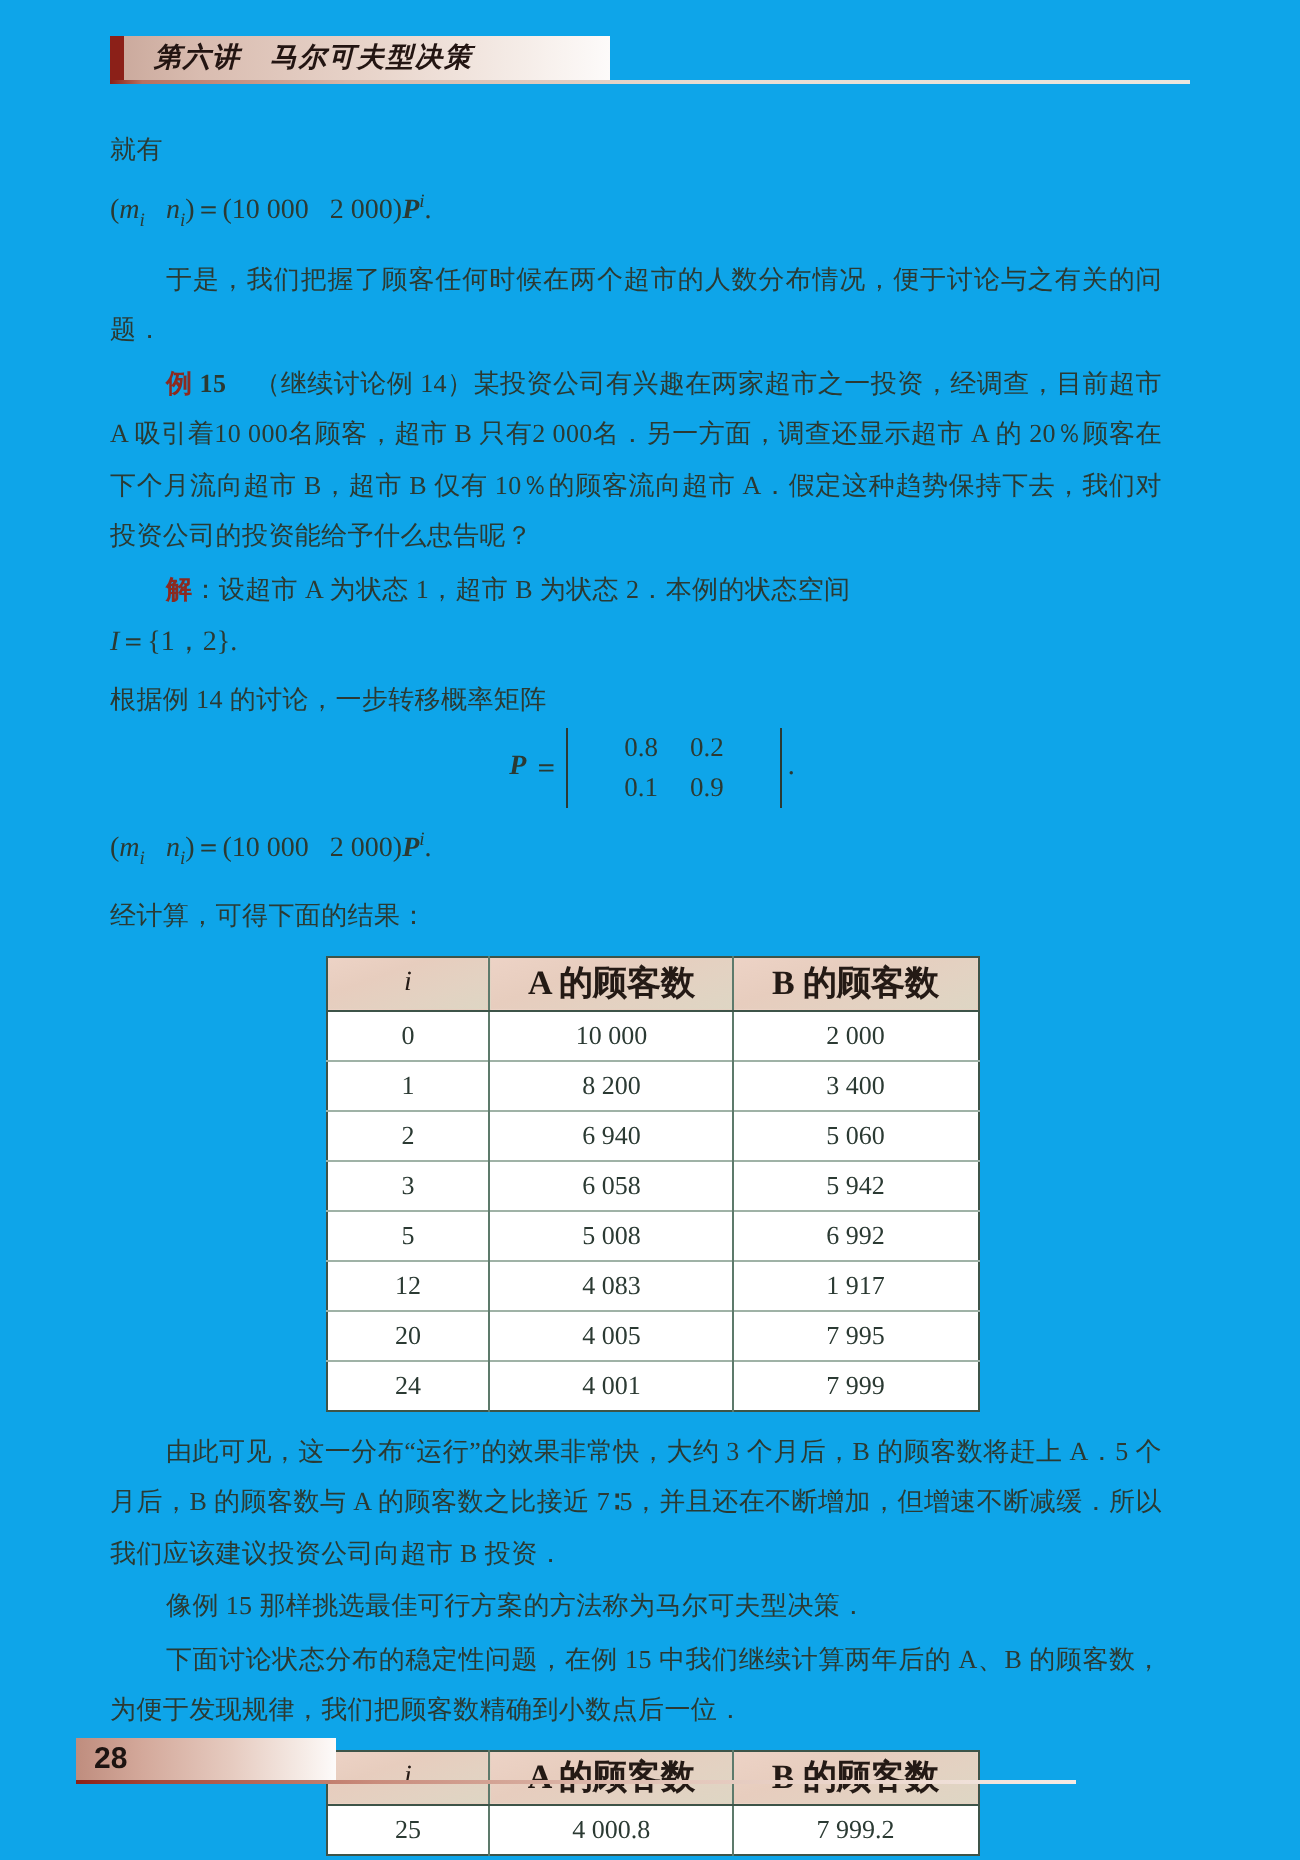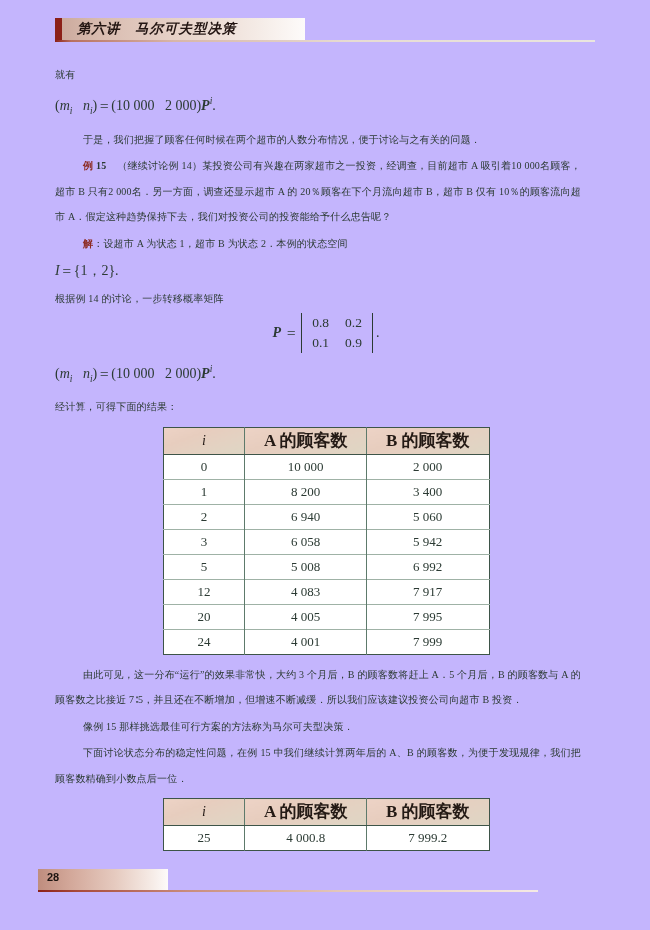--- a/index.html
+++ b/index.html
@@ -12,21 +12,21 @@
     background: #fefefe;
     font-family: "Liberation Serif", "DejaVu Serif", serif;
     color: #2b3a33;
     position: relative;
     overflow: hidden;
   }
   .page {
     position: relative;
     width: 650px;
     height: 930px;
-    background: #c4b5fd;
+    background: #0ea5e9;
   }
 
   
   .header {
     position: absolute;
     left: 55px;
     top: 18px;
     width: 540px;
     height: 26px;
   }
@@ -69,21 +69,21 @@
 
   
   .content {
     position: absolute;
     left: 55px;
     top: 62px;
     width: 542px;
   }
   p.tx {
     margin: 0 16px 1px 0;
-    font-size: 10px;
+    font-size: 13px;
     line-height: 25.5px;
     text-align: justify;
     text-justify: inter-ideograph;
     letter-spacing: 0.2px;
   }
   p.indent { text-indent: 28px; }
   .eq {
     margin: 2px 0 3px 0;
     text-align: left;
     font-size: 14px;
@@ -114,21 +114,21 @@
     display: flex;
     justify-content: center;
     align-items: center;
     gap: 3px;
     font-size: 14px;
   }
   .mat {
     display: inline-flex;
     align-items: center;
     position: relative;
-    padding: 0 3px;
+    padding: 0 21px;
   }
   .mat::before, .mat::after {
     content: "";
     position: absolute;
     top: 0;
     bottom: 0;
     width: 1.2px;
     background: #2b3a33;
   }
   .mat::before { left: 0; }
@@ -199,21 +199,21 @@
     left: 0;
     top: 0;
     width: 130px;
     height: 22px;
     background: linear-gradient(90deg, #bf8d7e 0%, #d3a89a 25%, #e6cbc0 60%, #f6ece7 88%, #fdfbfa 100%);
   }
   .footer-num {
     position: absolute;
     left: 9px;
     top: 2px;
-    font-size: 11px;
+    font-size: 15px;
     font-weight: bold;
     color: #1d1411;
     font-family: "Liberation Sans", sans-serif;
   }
   .footer-rule {
     position: absolute;
     left: 0;
     top: 21px;
     width: 500px;
     height: 2px;
@@ -310,21 +310,21 @@
             <td>5 942</td>
           </tr>
           <tr>
             <td>5</td>
             <td>5 008</td>
             <td>6 992</td>
           </tr>
           <tr>
             <td>12</td>
             <td>4 083</td>
-            <td>7 917</td>
+            <td>1 917</td>
           </tr>
           <tr>
             <td>20</td>
             <td>4 005</td>
             <td>7 995</td>
           </tr>
           <tr>
             <td>24</td>
             <td>4 001</td>
             <td>7 999</td>

